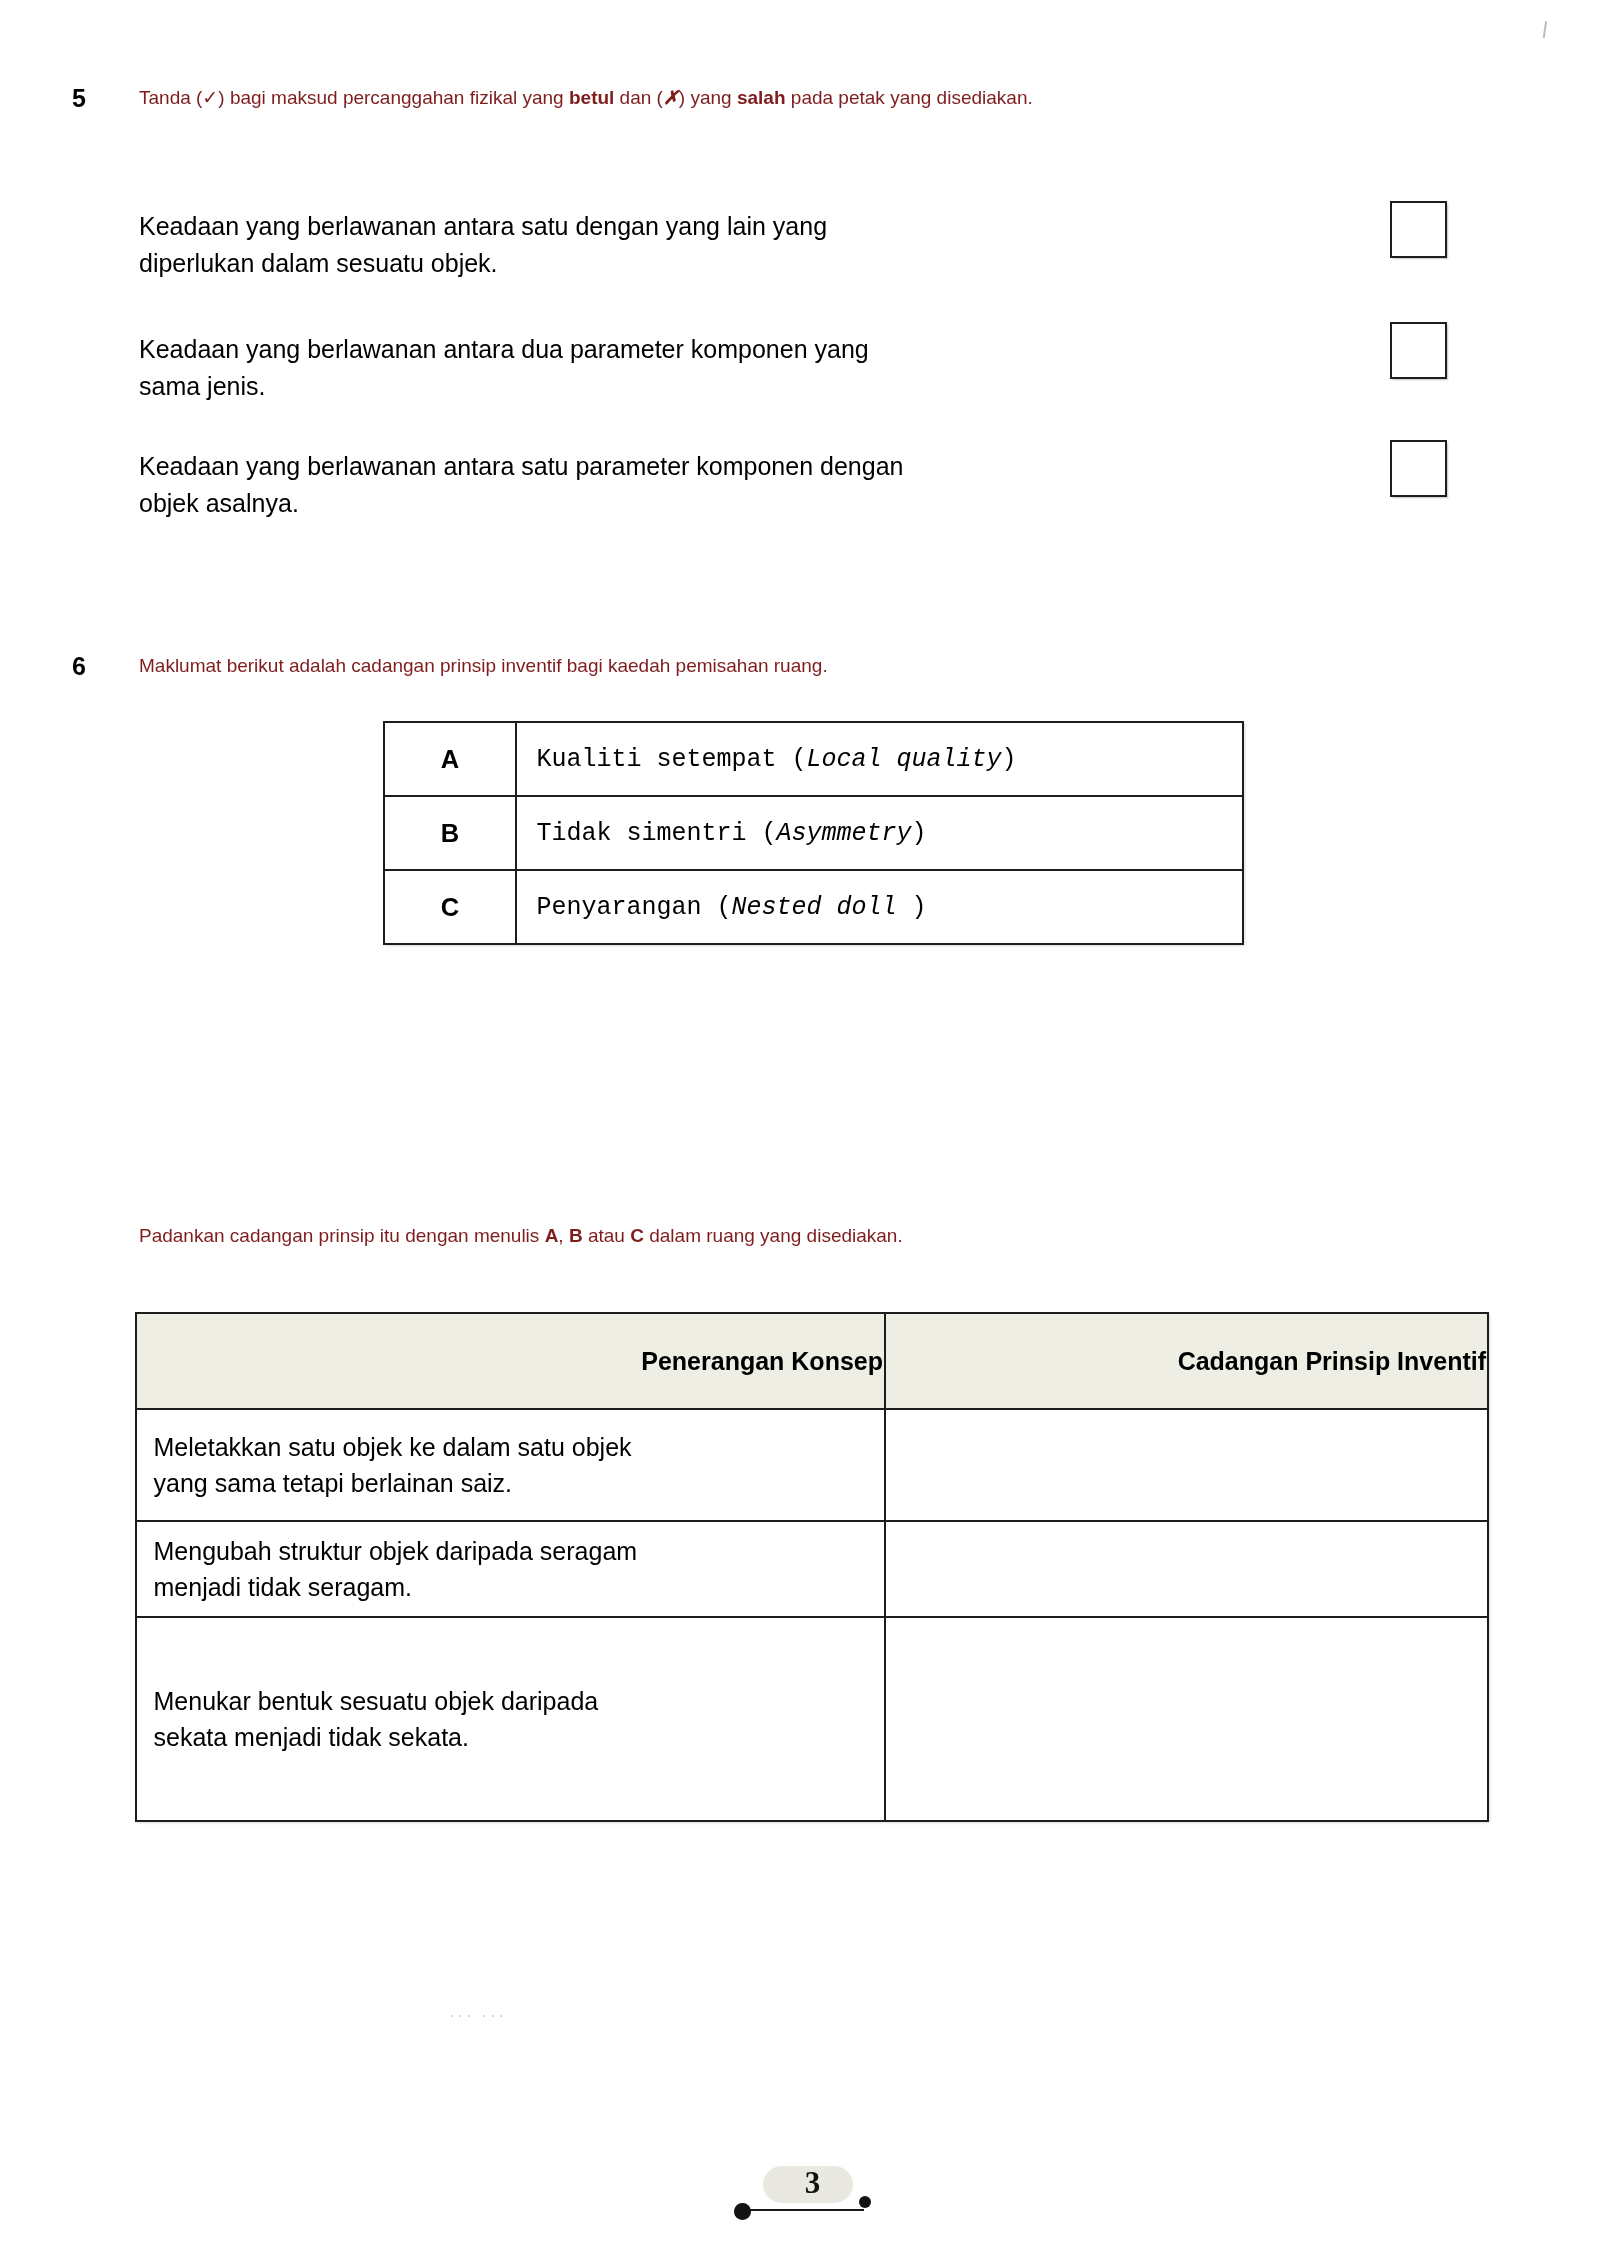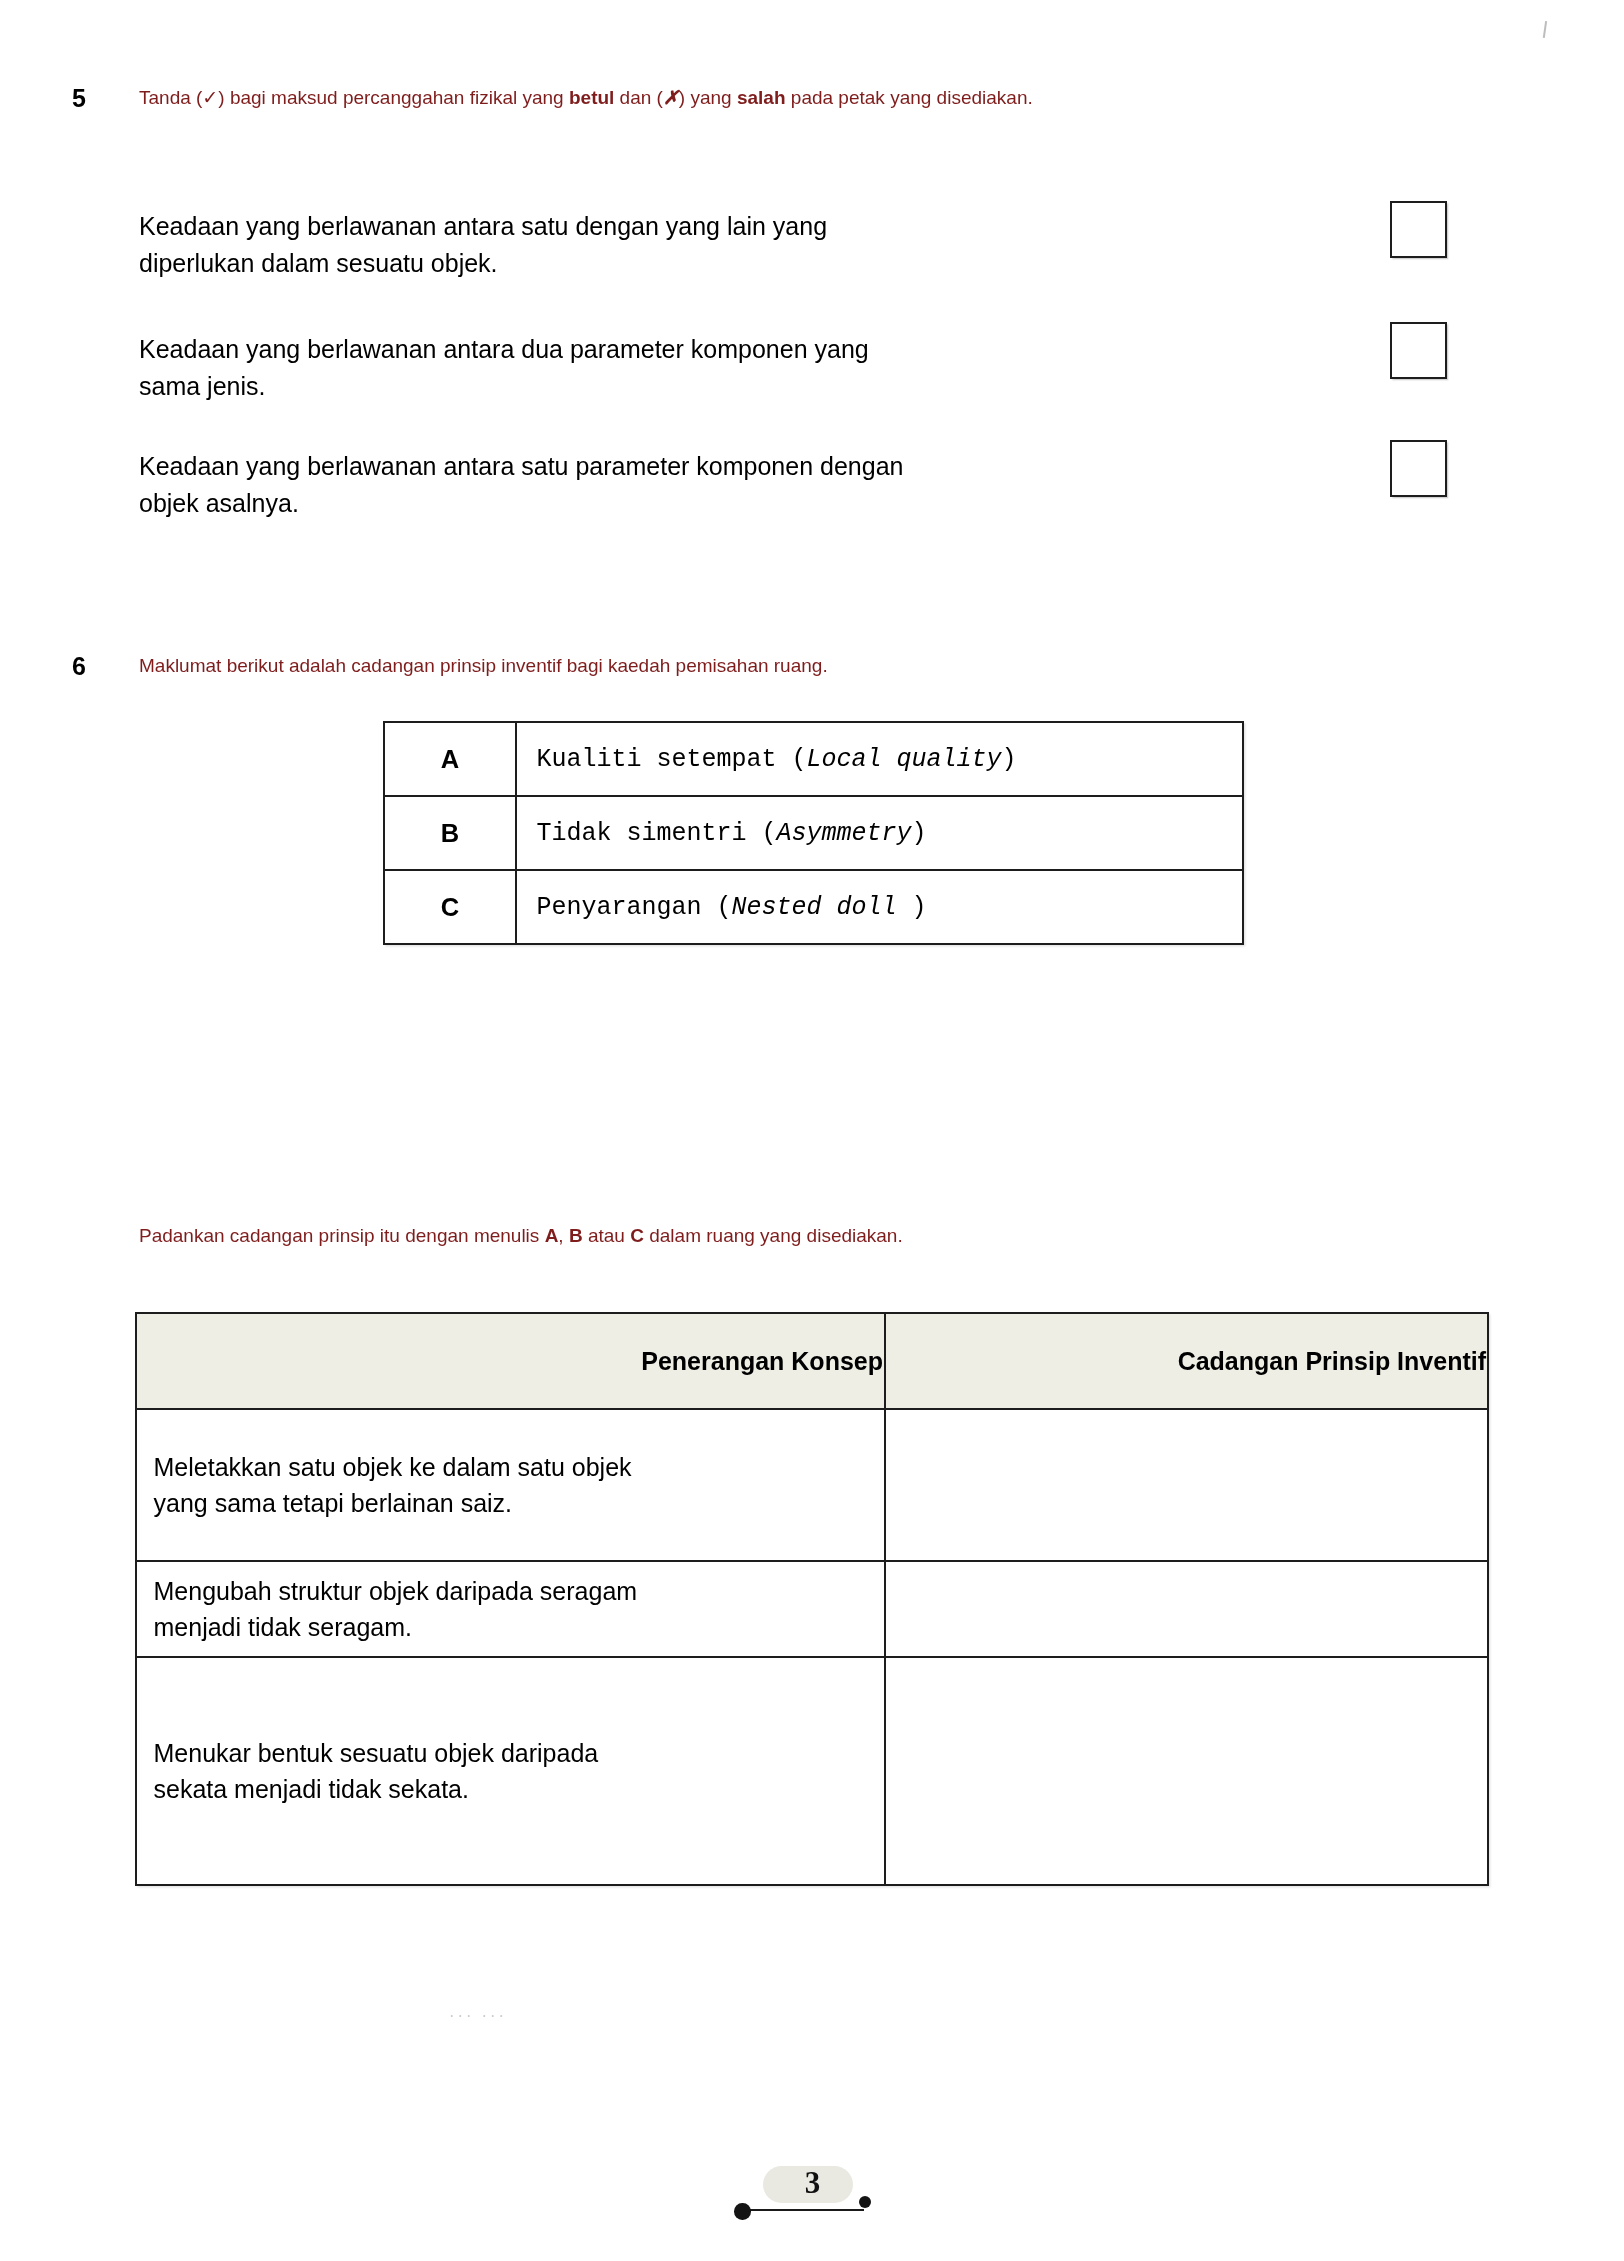--- a/index.html
+++ b/index.html
@@ -238,35 +238,35 @@
       <col style="width:749px;">
       <col style="width:603px;">
     </colgroup>
     <thead>
       <tr>
         <th>Penerangan Konsep</th>
         <th>Cadangan Prinsip Inventif</th>
       </tr>
     </thead>
     <tbody>
-      <tr style="height:152px;padding-left:28px;">
+      <tr style="height:112px;padding-left:28px;">
         <td class="concept">
           <div>Meletakkan satu objek ke dalam satu objek</div>
           <div>yang sama tetapi berlainan saiz.</div>
         </td>
         <td class="answer"></td>
       </tr>
       <tr style="height:88px;">
         <td class="concept">
           <div>Mengubah struktur objek daripada seragam</div>
           <div>menjadi tidak seragam.</div>
         </td>
         <td class="answer"></td>
       </tr>
-      <tr style="height:228px;margin-left:32px;">
+      <tr style="height:204px;margin-left:32px;">
         <td class="concept">
           <div>Menukar bentuk sesuatu objek daripada</div>
           <div>sekata menjadi tidak sekata.</div>
         </td>
         <td class="answer"></td>
       </tr>
     </tbody>
   </table>
 
   <div class="smudge" style="left:449px; top:2007px;">···  ···</div>

